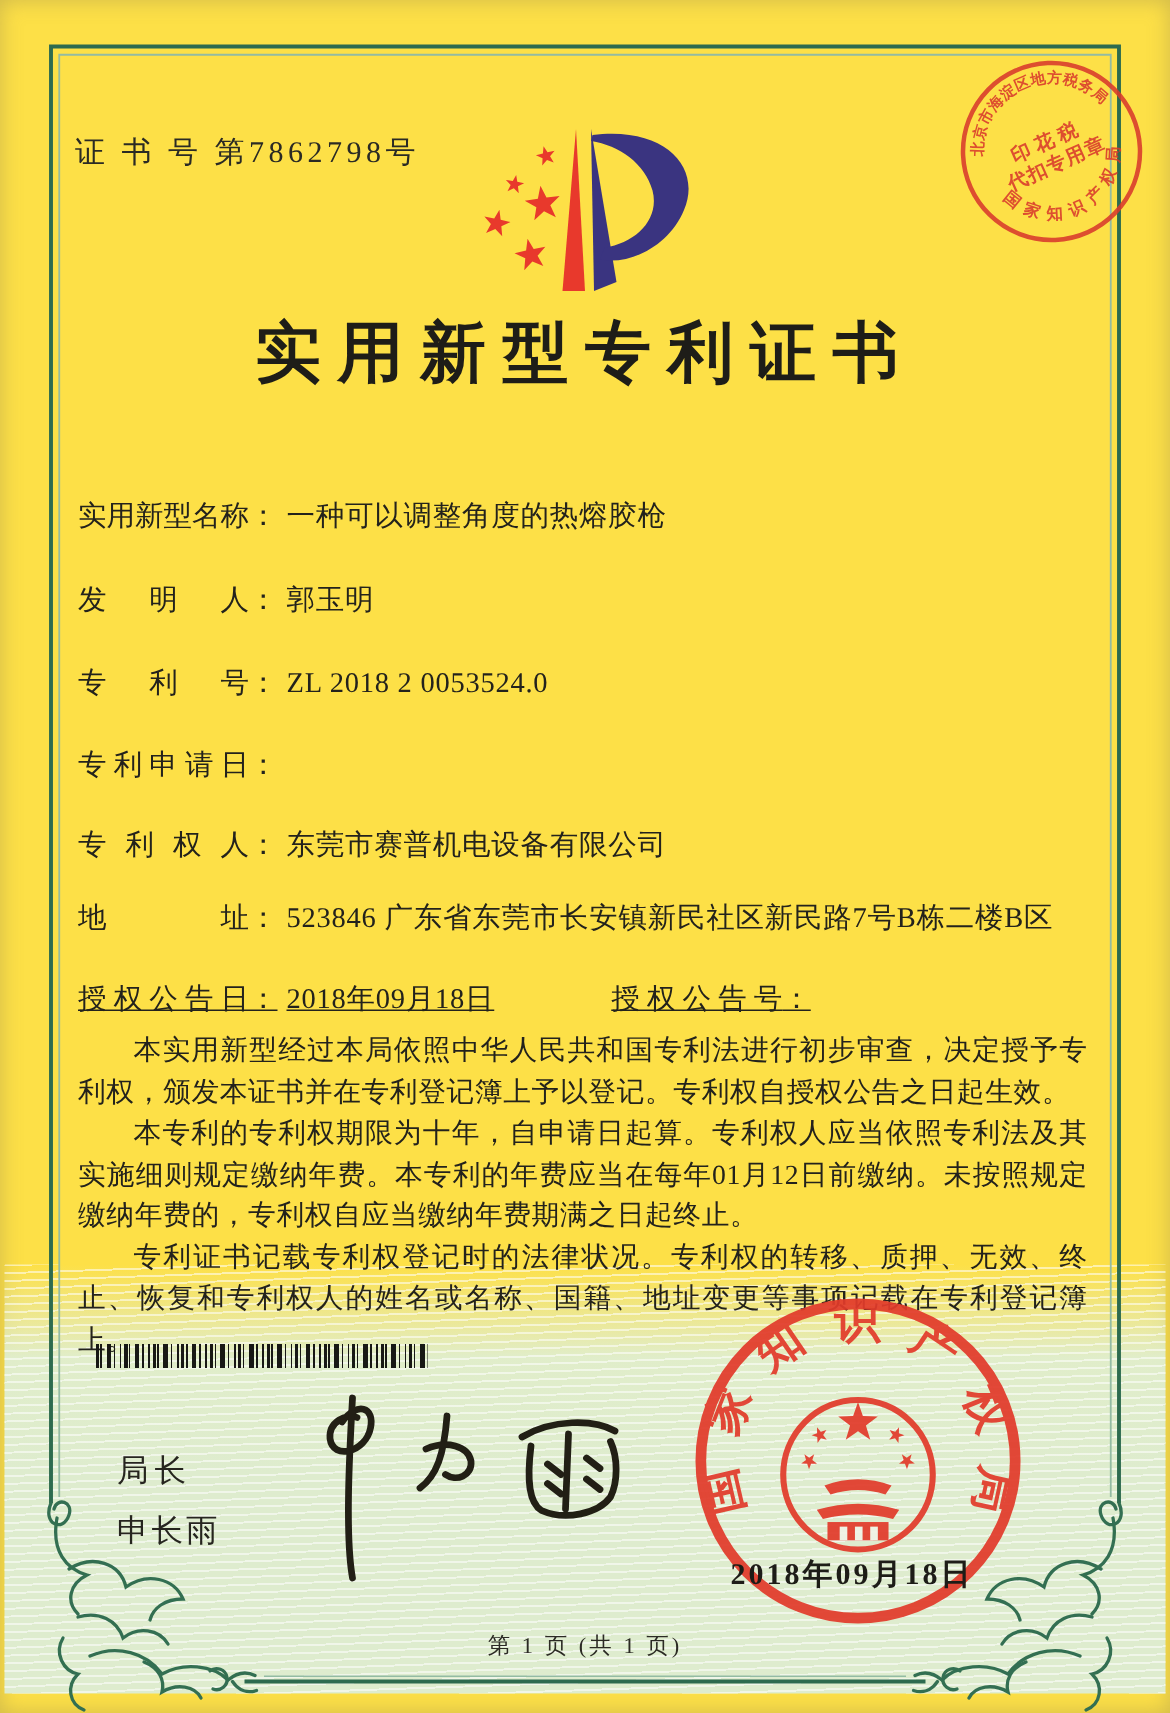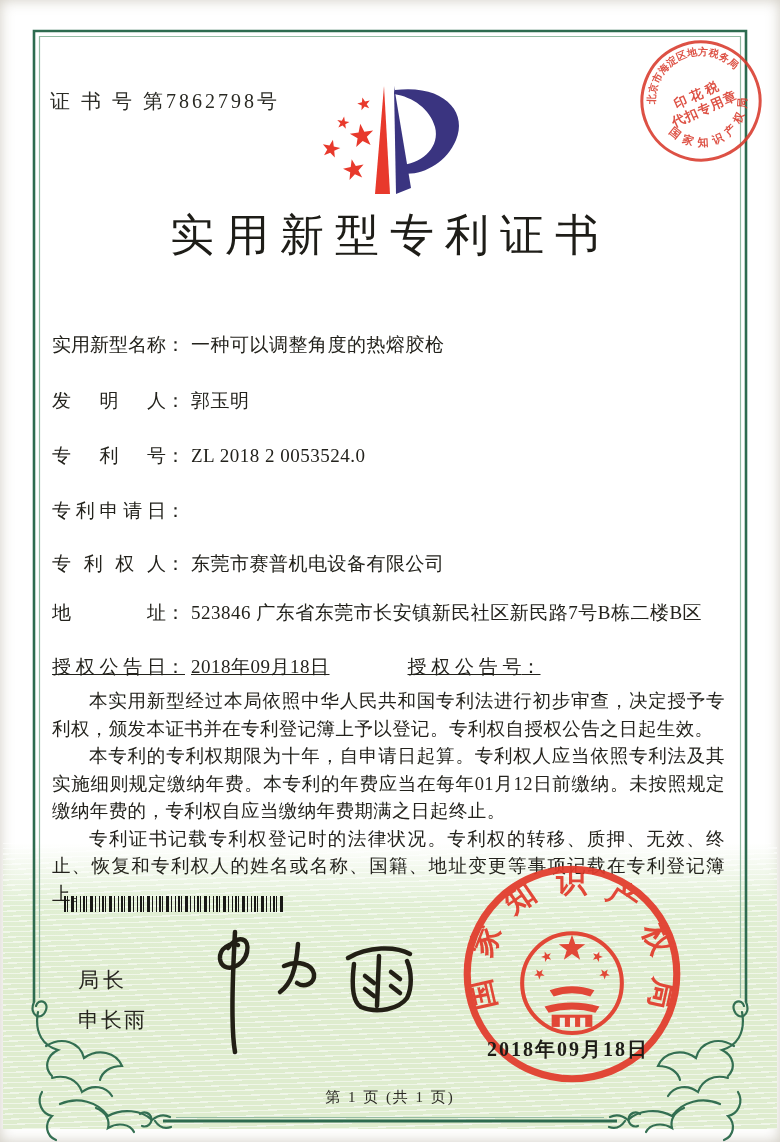--- a/index.html
+++ b/index.html
@@ -1,37 +1,37 @@
 <!DOCTYPE html>
 <html><head>
 <meta charset="utf-8">
 <style>
   html,body{margin:0;padding:0;background:#e9e4d4;}
   #page{
     position:relative;width:780px;height:1142px;overflow:hidden;
-    background:#ffffff;
+    background:#fde047;
     box-shadow:inset 0 0 14px rgba(120,110,80,.35);
     font-family:"Liberation Serif","DejaVu Serif",serif;
     color:#23221c;
   }
   
   #guilloche{
     position:absolute;left:3px;right:3px;top:843px;height:286px;
     background-image:
       repeating-linear-gradient(178deg, rgba(255,255,255,.55) 0 1.3px, rgba(255,255,255,0) 1.3px 5.2px),
       linear-gradient(180deg, rgba(223,238,209,0) 0px, rgba(223,238,209,.95) 62px, #deecce 140px);
   }
   
   #frame{position:absolute;left:0;top:0;z-index:3;pointer-events:none;}
   
   .cert-no{position:absolute;left:50px;top:88px;font-size:20px;letter-spacing:3px;color:#2a2a24;z-index:4;}
   .logo{position:absolute;left:296px;top:82px;width:185px;height:124px;z-index:4;}
   .title{
     position:absolute;left:0;top:206px;width:100%;text-align:center;
-    font-size:44px;font-weight:400;letter-spacing:11px;color:#1e1d18;z-index:4;
+    font-size:44px;font-weight:700;letter-spacing:11px;color:#1e1d18;z-index:4;
   }
   
   .row{position:absolute;left:52px;display:flex;font-size:19px;line-height:30px;z-index:4;}
   .f-label{display:inline-block;width:114px;text-align:justify;text-align-last:justify;white-space:nowrap;}
   .f-colon{display:inline-block;}
   .f-value{margin-left:6px;letter-spacing:.5px;}
   #row-name{top:330px;}
   #row-inventor{top:386px;}
   #row-patno{top:441px;}
   #row-filing{top:496px;}

